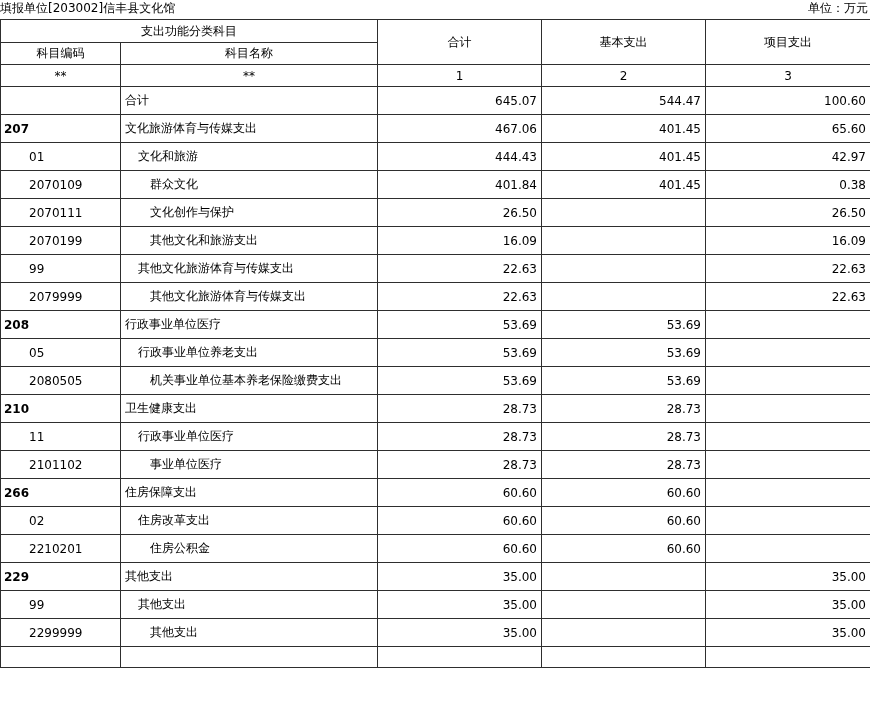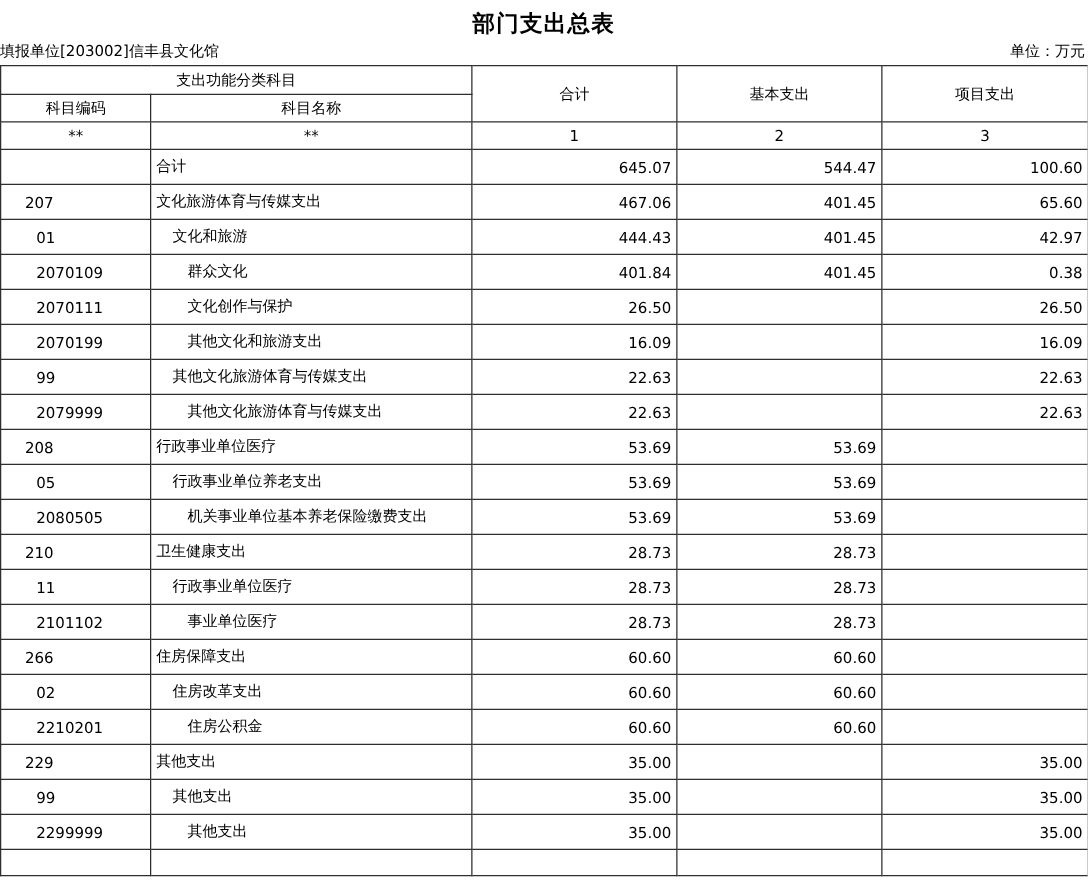--- a/index.html
+++ b/index.html
@@ -47,33 +47,32 @@
   thead tr.h2 td { height: 22px; }
   thead tr.h3 td { height: 22px; }
 
   tbody tr { height: 28px; }
   tbody tr.empty-row { height: 21px; }
 
   .td-code { text-align: left; }
   .td-name { text-align: left; }
   .td-num  { text-align: right; padding-right: 4px; }
 
-  tr.lv0 .td-code { padding-left: 19px; }
+  tr.lv0 .td-code { padding-left: 3px; font-weight: bold; }
   tr.lv1 .td-code { padding-left: 28px; }
   tr.lv2 .td-code { padding-left: 28px; }
   tr.lv0 .td-name { padding-left: 4px; }
   tr.lv1 .td-name { padding-left: 17px; }
   tr.lv2 .td-name { padding-left: 29px; }
 </style>
 </head>
 <body>
 
 <div class="page">
 
-  <div class="title">部门支出总表</div>
 
   <div class="subtitle-bar">
     <span>填报单位[203002]信丰县文化馆</span>
     <span>单位：万元</span>
   </div>
 
   <table>
     <colgroup>
       <col style="width:120px">
       <col style="width:257px">

